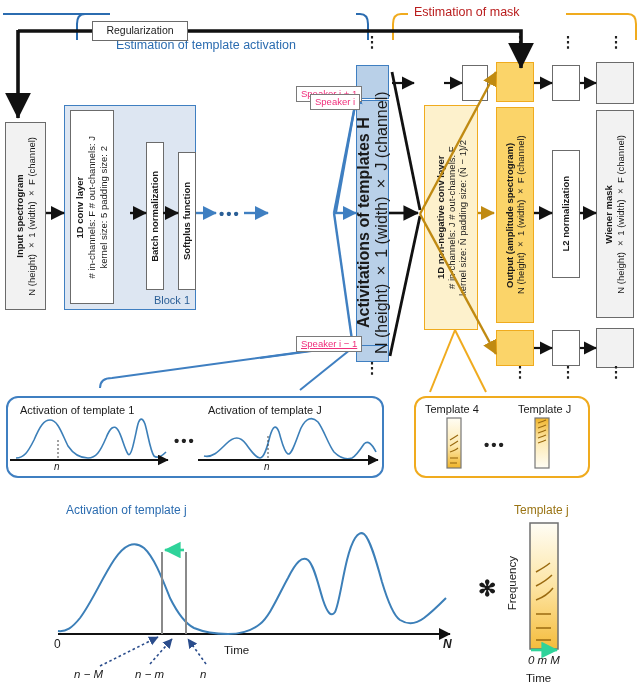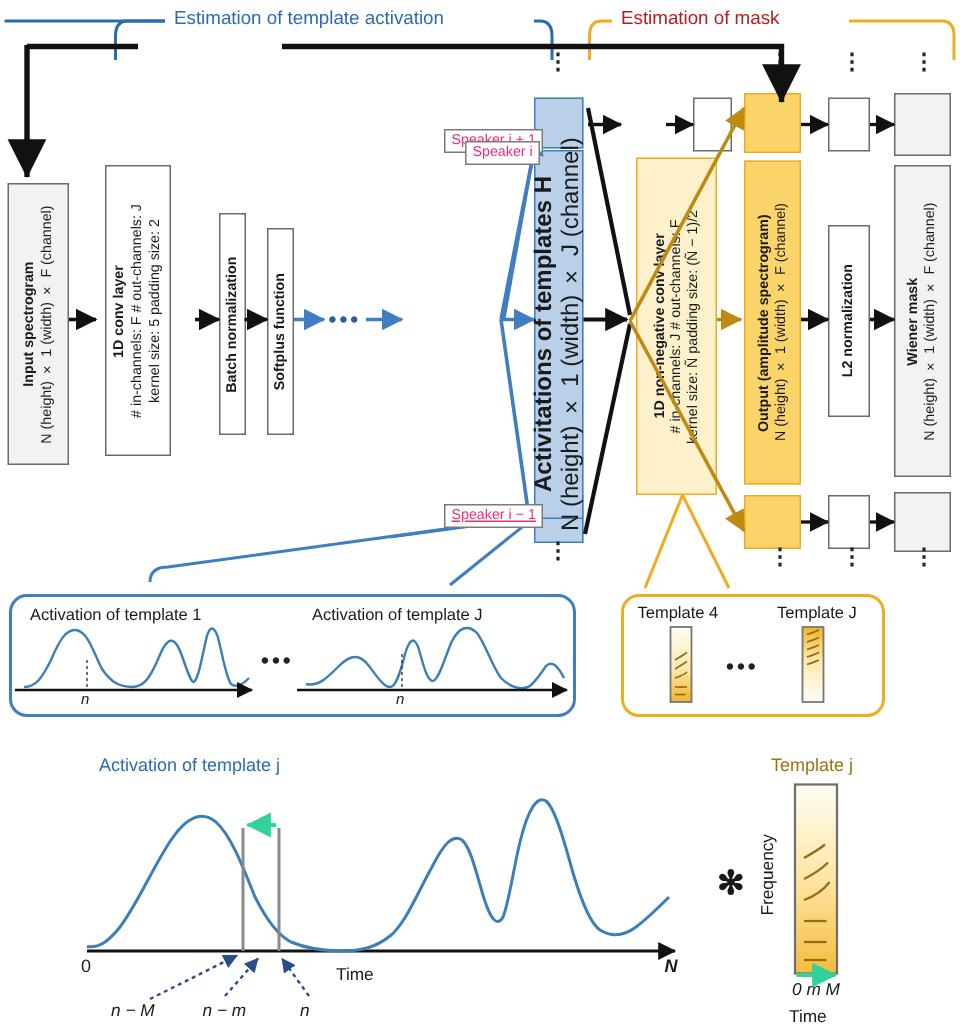--- a/index.html
+++ b/index.html
@@ -85,21 +85,21 @@
 
   .dots-v {
     position:absolute;
     font-size:15px; line-height:4px; color:#222;
     letter-spacing:0; text-align:center;
     font-weight:bold;
   }
   .dots-h { position:absolute; font-size:15px; color:#2b5f96; font-weight:bold; letter-spacing:2px;}
 
   .hdr { position:absolute; font-size:12.5px; white-space:nowrap; }
-  .hdr.blue { color:#2b6cb0; }
+  .hdr.blue { color:#2b6cb0;margin-top:33px; }
   .hdr.yel { color:#b91c1c; }
 
   .lbl { position:absolute; font-size:10.5px; white-space:nowrap; }
   .lbl.blue { color:#2b6cb0; }
   .lbl.yel { color:#9a7414; }
   .lbl.dark { color:#1a1a1a;text-align:right; }
 
   svg { position:absolute; left:0; top:0; overflow:visible; }
   #under   { width:640px; height:687px; z-index:1; }
 </style>
@@ -178,28 +178,34 @@
     <path d="M356,345 L260,358" stroke="#3f7fc1" stroke-width="2" fill="none"></path>
     <path d="M100,388 Q100,378 112,378 L360,344" stroke="#3f7fc1" stroke-width="2" fill="none"></path>
 
     <path d="M455,330 L430,392" stroke="#f0ab1e" stroke-width="2" fill="none"></path>
     <path d="M455,330 L486,392" stroke="#f0ab1e" stroke-width="2" fill="none"></path>
   </svg>
 
   <div class="hdr blue" style="left:116px; top:5px;">Estimation of template activation</div>
   <div class="hdr yel" style="left:414px; top:5px;">Estimation of mask</div>
 
+  <div class="box white" style="left:92px; top:21px; width:96px; height:20px; font-size:10.5px;">
+    <span>Regularization</span>
+  </div>
 
   <div class="box" style="left:5px; top:122px; width:41px; height:188px;">
     <div class="vtext">
       <span class="b">Input spectrogram</span><br>
       <span>N (height) × 1 (width) × F (channel)</span>
     </div>
   </div>
 
+  <div class="blueblock" style="left:64px; top:105px; width:132px; height:205px;">
+    <span class="blabel">Block 1</span>
+  </div>
   <div class="box white" style="left:70px; top:110px; width:44px; height:194px;">
     <div class="vtext">
       <span class="b">1D conv layer</span><br>
       <span># in-channels: F   # out-channels: J</span><br>
       <span>kernel size: 5   padding size: 2</span>
     </div>
   </div>
   <div class="box white" style="left:146px; top:142px; width:18px; height:148px;">
     <div class="vtext b" style="font-size:9.5px;">Batch normalization</div>
   </div>

